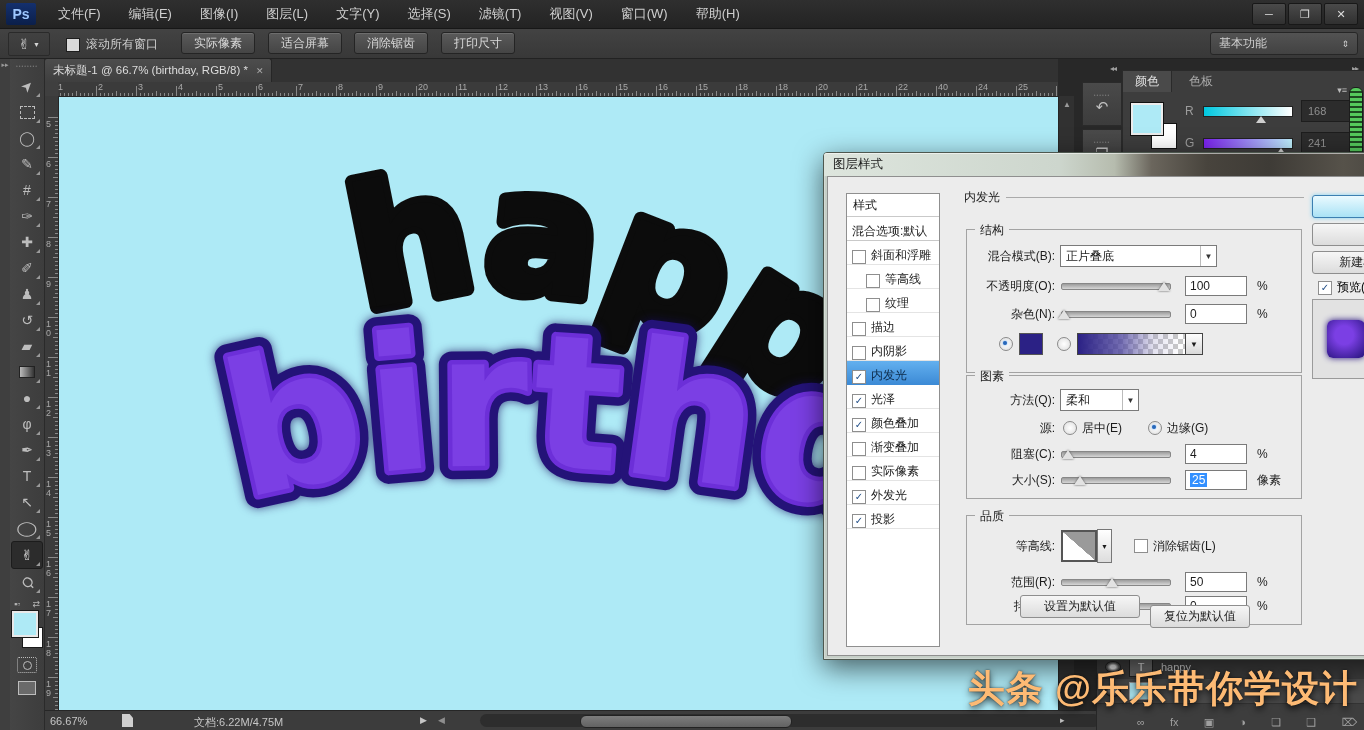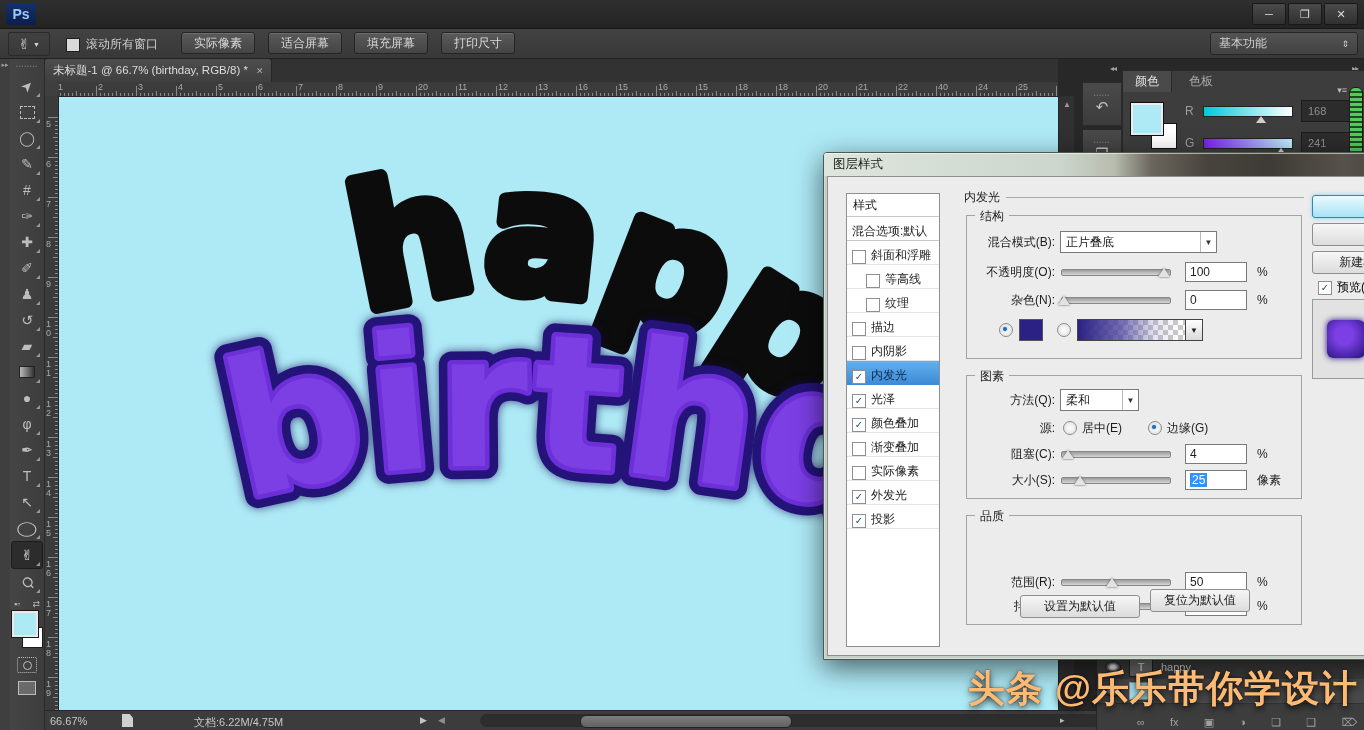--- a/index.html
+++ b/index.html
@@ -118,39 +118,51 @@
   .cthumb{width:22px;height:16px;background:#aeeaf6;border:1px solid #9a9a9a}
   .licons{position:absolute;left:40px;bottom:2px;width:220px;display:flex;justify-content:space-between;color:#9f9f9f;font-size:11px}
   
   .watermark{right:6px;bottom:16px;font-size:37px;font-weight:bold;letter-spacing:1px;color:#fdba74;text-shadow:0 3px 7px rgba(0,0,0,.8),0 0 2px rgba(0,0,0,.6);z-index:100;white-space:nowrap}
 </style>
 </head>
 <body>
 
 <div class="a menubar">
   <div class="pslogo">Ps</div>
+  <div style="display:flex">
+      <span class="menu-item">文件(F)</span>
+      <span class="menu-item">编辑(E)</span>
+      <span class="menu-item">图像(I)</span>
+      <span class="menu-item">图层(L)</span>
+      <span class="menu-item">文字(Y)</span>
+      <span class="menu-item">选择(S)</span>
+      <span class="menu-item">滤镜(T)</span>
+      <span class="menu-item">视图(V)</span>
+      <span class="menu-item">窗口(W)</span>
+      <span class="menu-item">帮助(H)</span>
+    </div>
   <div class="winctl">
     <span class="winbtn">─</span>
     <span class="winbtn">❐</span>
     <span class="winbtn">✕</span>
   </div>
 </div>
 
 <div class="a optbar">
   <div class="a tool-indicator">
     <span>✌</span>
     <span style="font-size:7px">▼</span>
   </div>
   <div class="a opt-check">
     <span class="cbox"></span>
     <span>滚动所有窗口</span>
   </div>
   <div class="a optbtn" style="left:181px">实际像素</div>
   <div class="a optbtn" style="left:268px">适合屏幕</div>
-  <div class="a optbtn" style="left:354px">填充屏幕</div>
+  <div class="a optbtn" style="left:354px">消除锯齿</div>
   <div class="a optbtn" style="left:441px">打印尺寸</div>
   <div class="a workspace">
     <span>基本功能</span>
     <span style="font-size:9px">⇕</span>
   </div>
 </div>
 
 <div class="a collapse-strip">
   <div style="margin-top:3px">▸▸</div>
 </div>
@@ -824,21 +836,21 @@
           </div>
         </div>
     </div>
 
     <div class="dmain">
       <div class="sect-title">
         <span>内发光</span>
         <span class="sect-line"></span>
       </div>
 
-      <div class="group" style="top:26px;height:142px">
+      <div class="group" style="top:40px;height:142px">
         <span class="legend">结构</span>
         <div class="frow" style="top:16px;width:100%">
           <span class="flabel">混合模式(B):</span>
           <span class="combo" style="width:150px">
             <span>正片叠底</span>
             <span class="arr">▼</span>
           </span>
         </div>
         <div class="frow" style="top:46px;width:100%">
           <span class="flabel">不透明度(O):</span>
@@ -902,40 +914,49 @@
             </span>
           <span class="vbox">
               <span class="selch">25</span>
             </span>
           <span class="unit">像素</span>
         </div>
       </div>
 
       <div class="group" style="top:326px;height:108px">
         <span class="legend">品质</span>
+        <div class="frow" style="top:14px;width:100%;height:32px">
+          <span class="flabel">等高线:</span>
+          <span class="contour"></span>
+          <span class="cdrop">▼</span>
+          <span style="display:flex;align-items:center;gap:5px;margin-left:22px">
+            <span class="lcheck"></span>
+            <span>消除锯齿(L)</span>
+          </span>
+        </div>
         <div class="frow" style="top:56px;width:100%">
           <span class="flabel">范围(R):</span>
           <span class="slider">
               <i class="sthumb" style="left:44px"></i>
             </span>
           <span class="vbox">50</span>
           <span class="unit">%</span>
         </div>
         <div class="frow" style="top:80px;width:100%">
           <span class="flabel">抖动(J):</span>
           <span class="slider">
               <i class="sthumb" style="left:-4px"></i>
             </span>
           <span class="vbox">0</span>
           <span class="unit">%</span>
         </div>
       </div>
 
       <div class="dlgbtn a" style="left:60px;top:406px;width:118px">设置为默认值</div>
-      <div class="dlgbtn a" style="left:190px;top:400px;width:98px">复位为默认值</div>
+      <div class="dlgbtn a" style="left:190px;top:416px;width:98px">复位为默认值</div>
     </div>
 
     <div class="rightcol">
       <div class="dlgbtn okbtn a" style="left:6px;top:6px;width:130px">确定</div>
       <div class="dlgbtn a" style="left:6px;top:34px;width:130px">取消</div>
       <div class="dlgbtn a" style="left:6px;top:62px;width:130px">新建样式(W)...</div>
       <div class="a" style="left:12px;top:90px;display:flex;align-items:center;gap:5px;font-size:12px">
         <span class="lcheck">✓</span>
         <span>预览(V)</span>
       </div>

